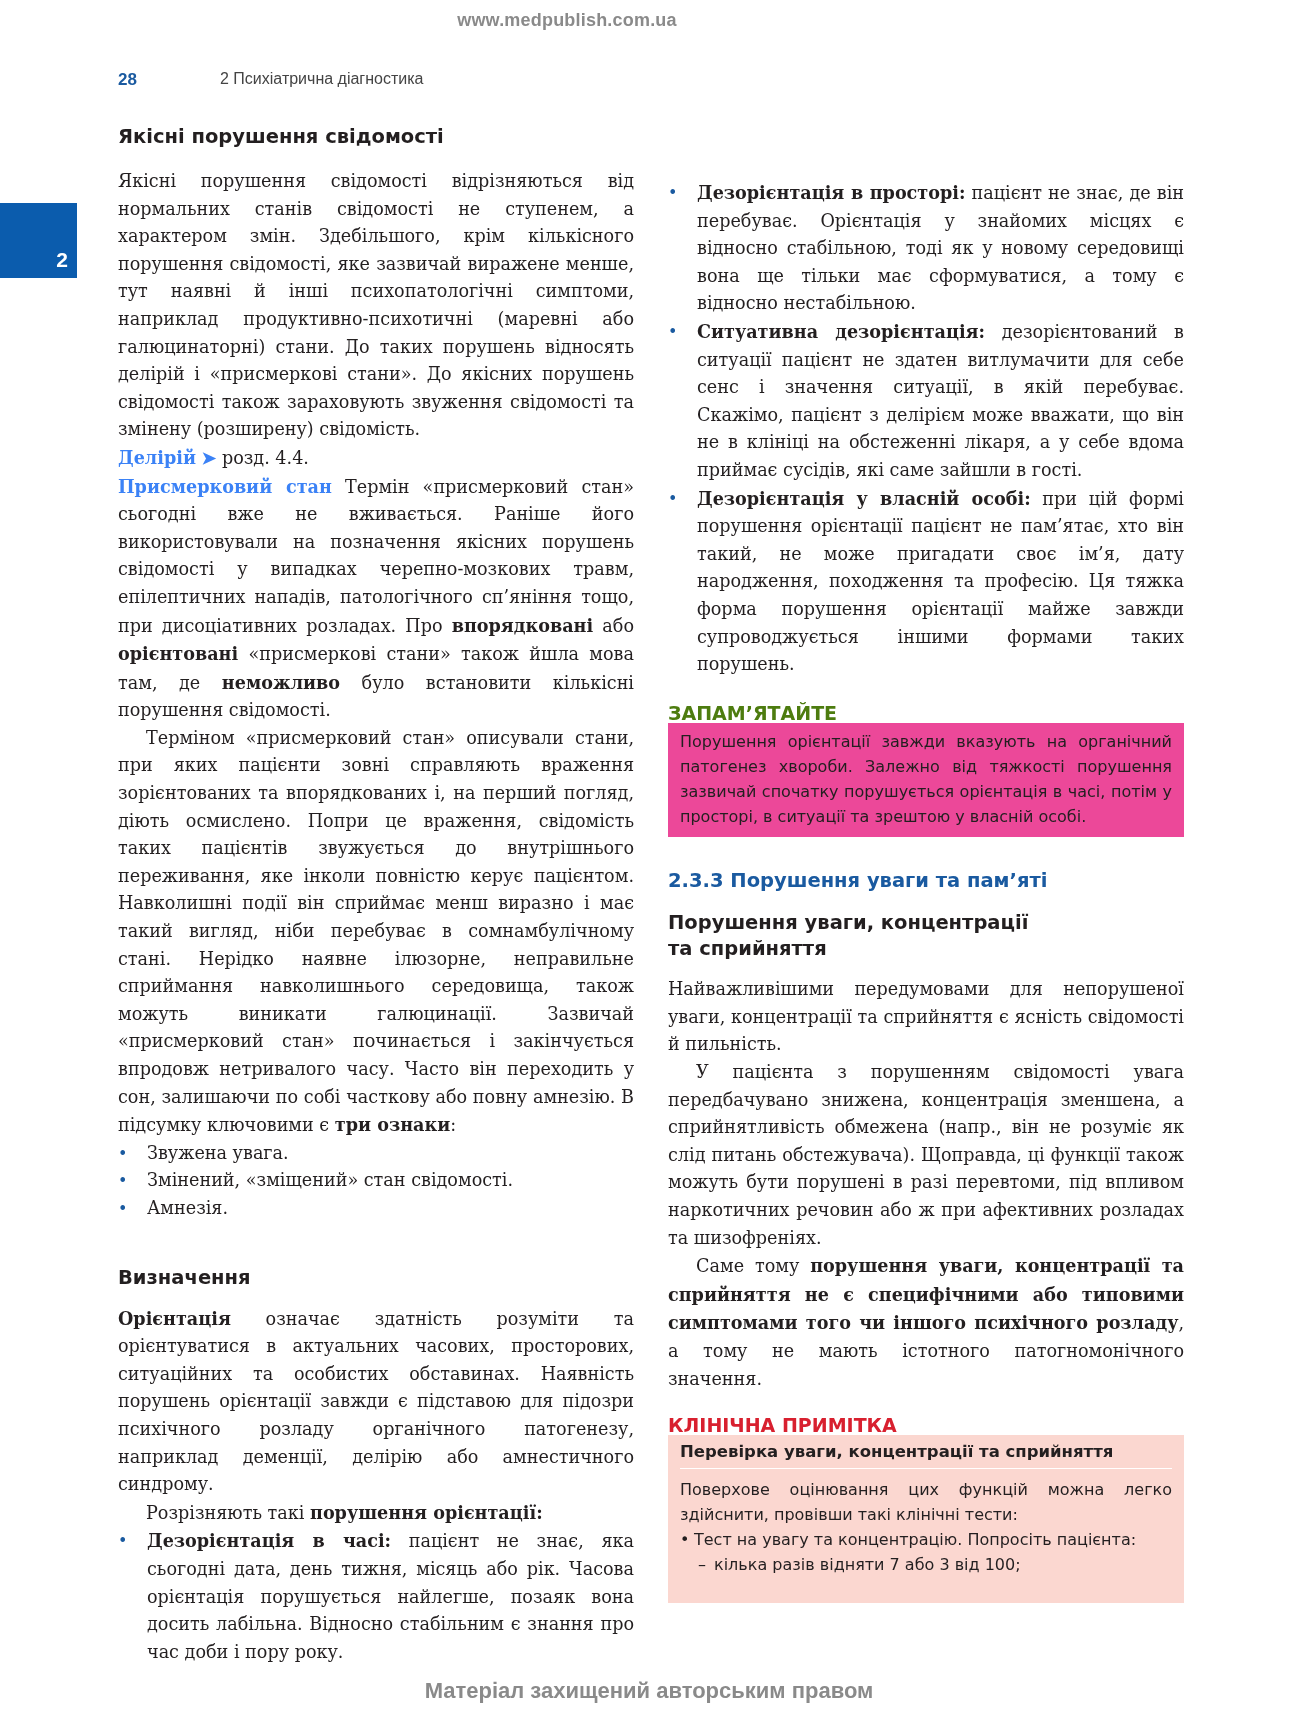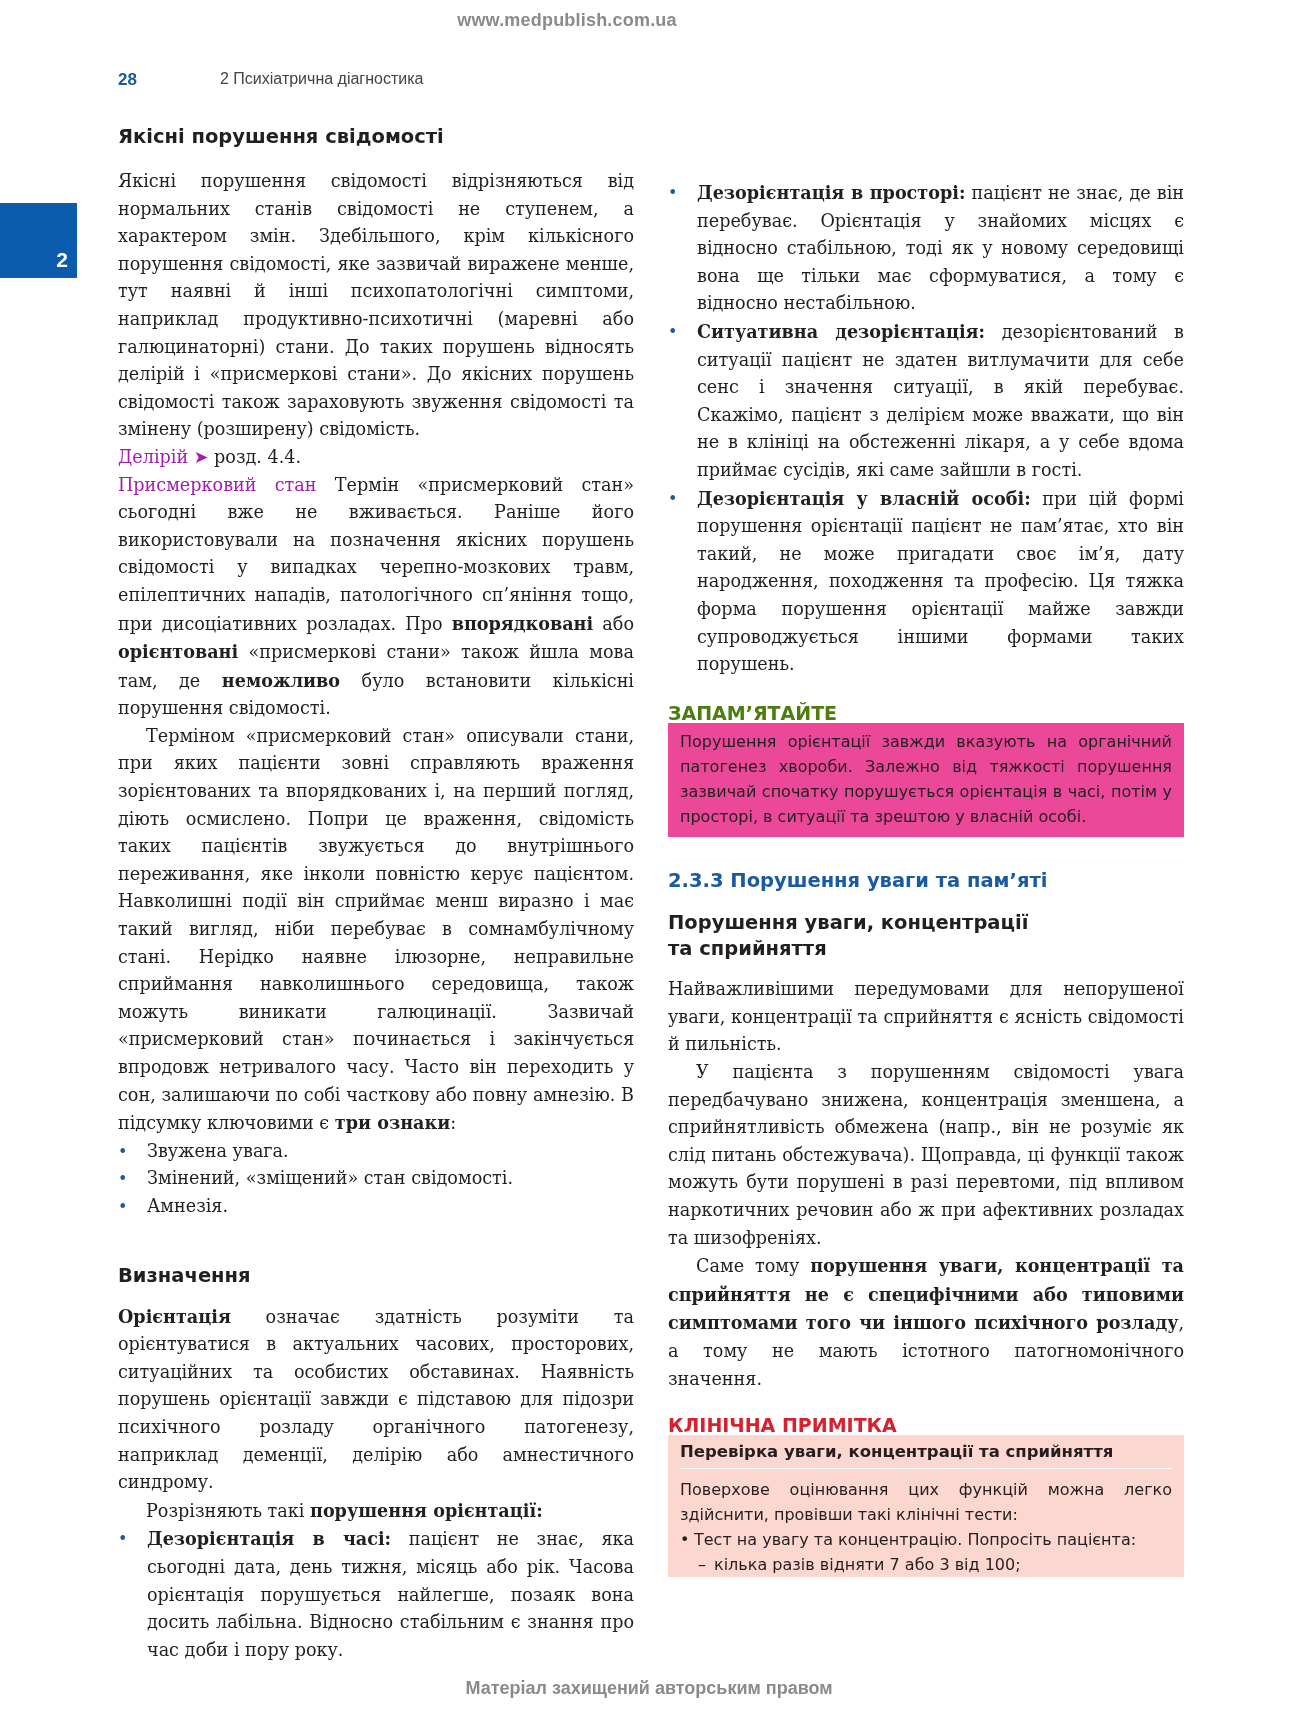--- a/index.html
+++ b/index.html
@@ -1,40 +1,40 @@
 <!DOCTYPE html>
 <html><head>
 <meta charset="utf-8">
 <style>
   html, body { margin: 0; padding: 0; background: #ffffff; }
   body { width: 1298px; height: 1711px; position: relative; overflow: hidden; font-family: "DejaVu Serif", serif; color: #231f20; }
   .watermark-top { position: absolute; top: 10px; left: 0; width: 1134px; text-align: center; font-family: "Liberation Sans", sans-serif; font-weight: bold; font-size: 18px; color: #8a8a8a; letter-spacing: 0.2px; }
-  .watermark-bottom { position: absolute; top: 1678px; left: 0; width: 1298px; text-align: center; font-family: "Liberation Sans", sans-serif; font-weight: bold; font-size: 18px; color: #8a8a8a; }
+  .watermark-bottom { position: absolute; top: 1678px; left: 0; width: 1298px; text-align: center; font-family: "Liberation Sans", sans-serif; font-weight: bold; font-size: 22px; color: #8a8a8a; }
   .running-head { position: absolute; top: 70px; left: 118px; font-family: "Liberation Sans", sans-serif; font-size: 16px; }
   .page-number { color: #1a5aa0; font-weight: bold; font-size: 17px; }
   .chapter-title { position: absolute; left: 102px; top: 0; color: #444; white-space: nowrap; }
   .chapter-tab { position: absolute; left: 0; top: 203px; width: 77px; height: 75px; background: #0b5cad; }
   .chapter-tab span { position: absolute; right: 9px; bottom: 6px; color: #fff; font-family: "Liberation Sans", sans-serif; font-weight: bold; font-size: 21px; }
 
   .col { position: absolute; top: 124px; width: 516px; font-size: 17.6px; line-height: 27.6px; }
   .col-left { left: 118px; }
   .col-right { left: 668px; width: 516px; }
   p { margin: 0; text-align: justify; }
   .indent { text-indent: 28px; }
   .h-black { font-family: "DejaVu Sans", sans-serif; font-weight: bold; font-size: 19.5px; line-height: 26px; margin: 0; color: #231f20; }
   .h-blue { font-family: "DejaVu Sans", sans-serif; font-weight: bold; font-size: 19.5px; color: #1a5aa0; margin: 0; }
-  .term { color: #a21caf; font-weight: normal; }
+  .term { color: #3b82f6; font-weight: bold; }
   b { font-weight: bold; }
   ul.bullets { list-style: none; margin: 0; padding: 0; }
   ul.bullets li { position: relative; padding-left: 29px; text-align: justify; }
   ul.bullets li::before { content: "•"; position: absolute; left: 0; color: #1a5aa0; font-size: 16px; }
   .callout-title-orange { font-family: "DejaVu Sans", sans-serif; font-weight: bold; color: #4d7c0f; font-size: 19px; line-height: 20px; margin: 0; }
   .callout-orange { background: #ec4899; padding: 6px 12px 8px 12px; font-family: "DejaVu Sans", sans-serif; font-size: 16px; line-height: 25px; }
   .callout-title-red { font-family: "DejaVu Sans", sans-serif; font-weight: bold; color: #d8202f; font-size: 19px; line-height: 20px; margin: 0; }
-  .callout-red { background: #fbd7d0; padding: 4px 12px 0 12px; font-family: "DejaVu Sans", sans-serif; font-size: 16px; line-height: 25px; }
+  .callout-red { background: #fbd7d0; padding: 4px 12px 26px 12px; font-family: "DejaVu Sans", sans-serif; font-size: 16px; line-height: 25px; }
   .callout-red .sub { font-weight: bold; font-size: 16.5px; padding-bottom: 4px; border-bottom: 1.5px solid #fff; margin-bottom: 8px; }
   .callout-red ul { list-style: none; margin: 0; padding: 0; }
   .callout-red li { position: relative; padding-left: 14px; }
   .callout-red li::before { content: "•"; position: absolute; left: 0; }
   .callout-red li.dash { padding-left: 34px; }
   .callout-red li.dash::before { content: "–"; left: 18px; }
 </style>
 </head>
 <body>
 

